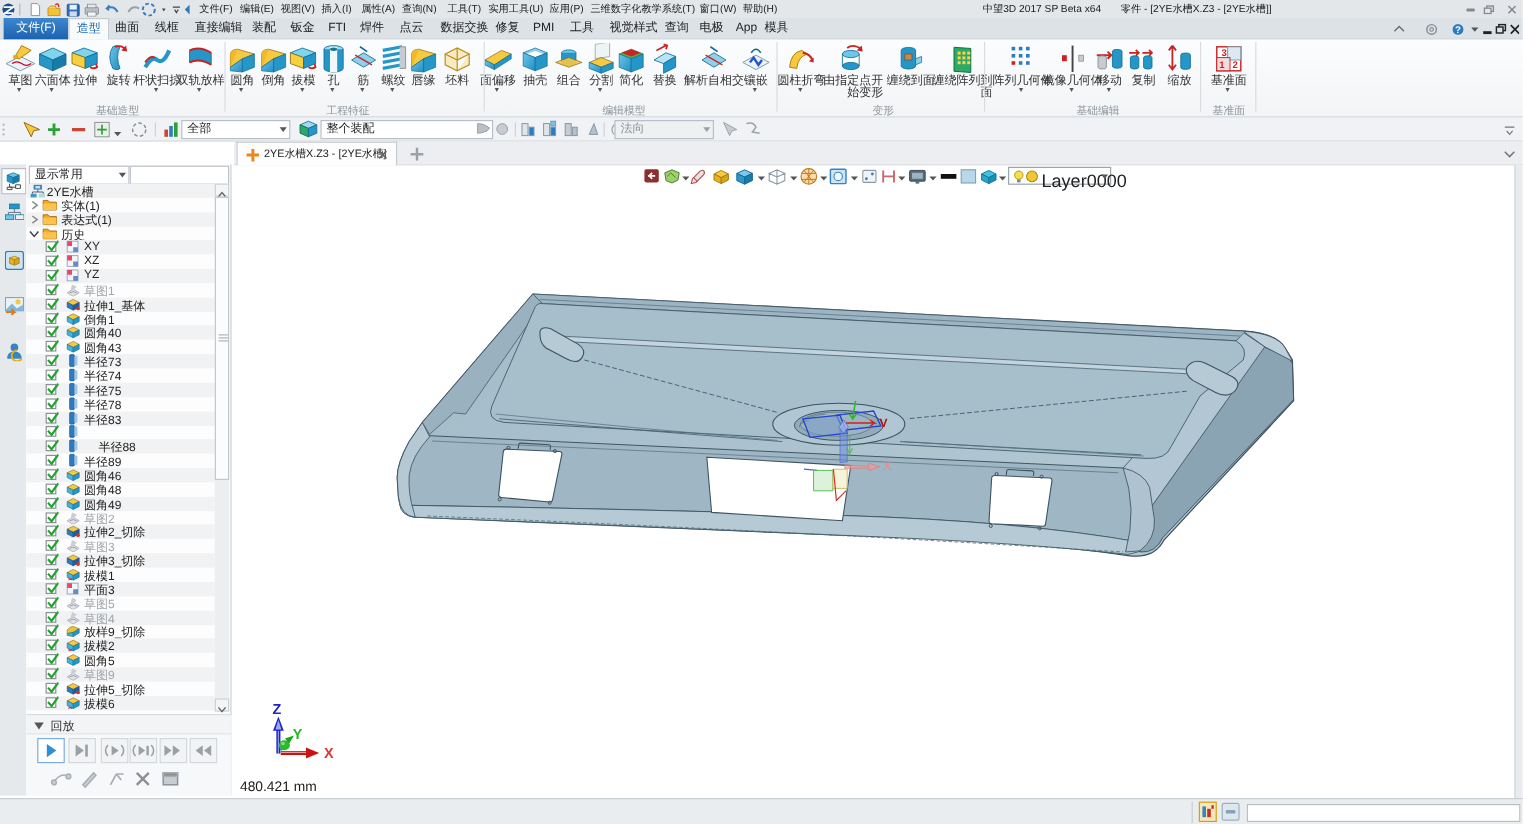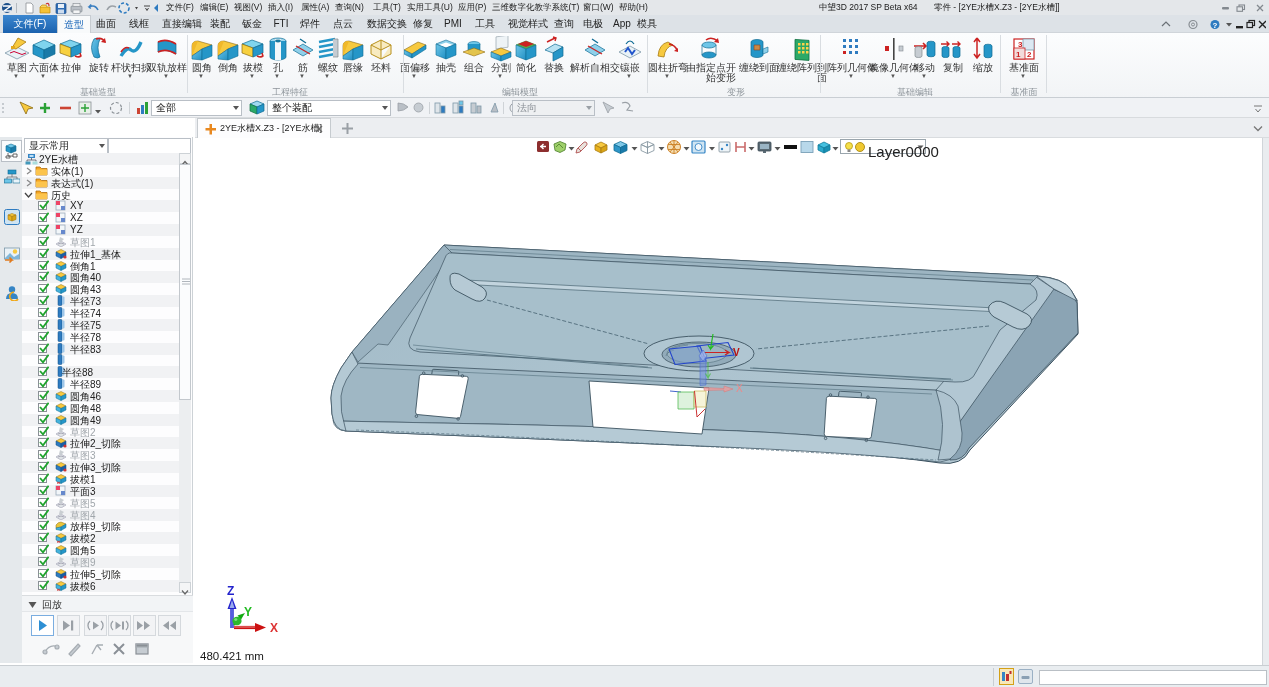--- a/index.html
+++ b/index.html
@@ -482,21 +482,21 @@
           <rect x="141" y="5" width="3" height="9" fill="#2e7bc0"></rect>
           <rect x="145" y="2" width="3" height="12" fill="#2ba136"></rect>
         </g>
  </svg>
  <div class="combo" style="left:151px;width:91px">全部<span class="ca"></span></div>
  <svg class="abs" style="left:249px;top:2px" width="17" height="15">
         <path d="M1 4 L8 1 L15 4 L8 7 Z" fill="#9fd8ef" stroke="#0f6c94" stroke-width="0.7"></path>
         <path d="M1 4 L8 7 L8 14 L1 11 Z" fill="#2ba968" stroke="#0d7040" stroke-width="0.7"></path>
         <path d="M15 4 L8 7 L8 14 L15 11 Z" fill="#2596c8" stroke="#0f6c94" stroke-width="0.7"></path>
       </svg>
- <div class="combo" style="left:267px;width:124px">整个装配<span class="ca"></span></div>
+ <div class="combo" style="left:267px;width:144px">整个装配<span class="ca"></span></div>
  <svg class="abs" style="left:396px;top:2px" width="240" height="16">
   <g stroke="#9aa0a6" fill="#c6ccd2" stroke-width="0.8">
    <path d="M2 3 q6 0 10 4 q-4 4 -10 4 z" fill="#b9bfc6"></path>
    <rect x="18" y="3" width="9" height="9" rx="4.5"></rect>
   </g>
   <rect x="33" y="2" width="1" height="12" fill="#cfd3d7"></rect>
   <g stroke="#7d98a8" stroke-width="0.8">
    <rect x="39" y="3" width="5" height="10" fill="#dfe5ea"></rect>
           <rect x="45" y="6" width="4" height="7" fill="#2e7bc0"></rect>
    <rect x="57" y="3" width="5" height="10" fill="#dfe5ea"></rect>
@@ -774,21 +774,21 @@
   <div class="tree-row alt" style="top:213px">
           <span class="chk" style="left:16px">
             <svg width="11" height="11" viewBox="0 0 11 11">
               <path d="M2 5 l3 3.4 L10.6 0.8" stroke="#1fa32e" stroke-width="1.8" fill="none"></path>
             </svg>
           </span>
           <span style="position:absolute;left:33px;top:0"><svg width="12" height="11" viewBox="0 0 12 11">
               <rect x="3" y="0.5" width="4" height="10" rx="1" fill="#2e7bc0" stroke="#0f4c84" stroke-width="0.5"></rect>
               <rect x="7" y="1.5" width="2.5" height="8" rx="1" fill="#9ec6e8"></rect>
             </svg></span>
-          <span style="position:absolute;left:40px;top:0">半径88</span>
+          <span style="position:absolute;left:60px;top:0">半径88</span>
         </div>
   <div class="tree-row" style="top:225px">
           <span class="chk" style="left:16px">
             <svg width="11" height="11" viewBox="0 0 11 11">
               <path d="M2 5 l3 3.4 L10.6 0.8" stroke="#1fa32e" stroke-width="1.8" fill="none"></path>
             </svg>
           </span>
           <span style="position:absolute;left:33px;top:0"><svg width="12" height="11" viewBox="0 0 12 11">
               <rect x="3" y="0.5" width="4" height="10" rx="1" fill="#2e7bc0" stroke="#0f4c84" stroke-width="0.5"></rect>
               <rect x="7" y="1.5" width="2.5" height="8" rx="1" fill="#9ec6e8"></rect>

